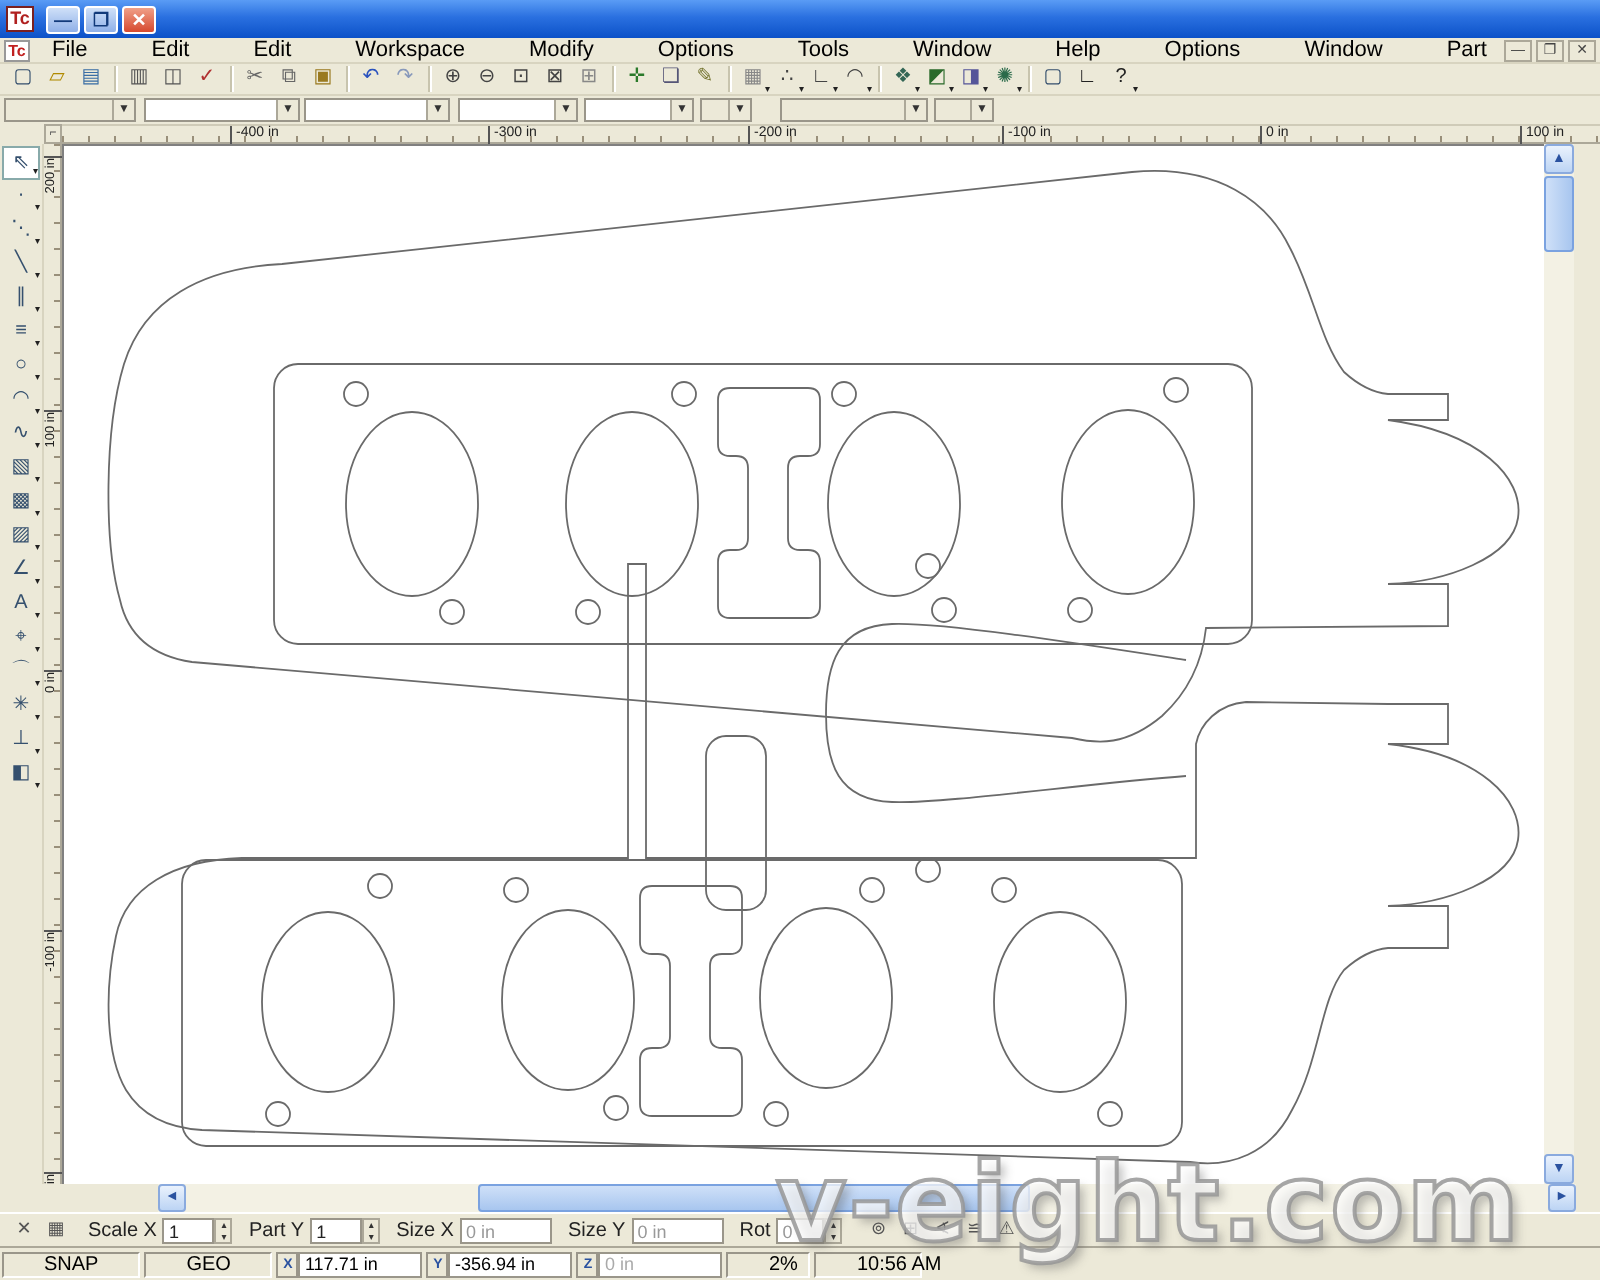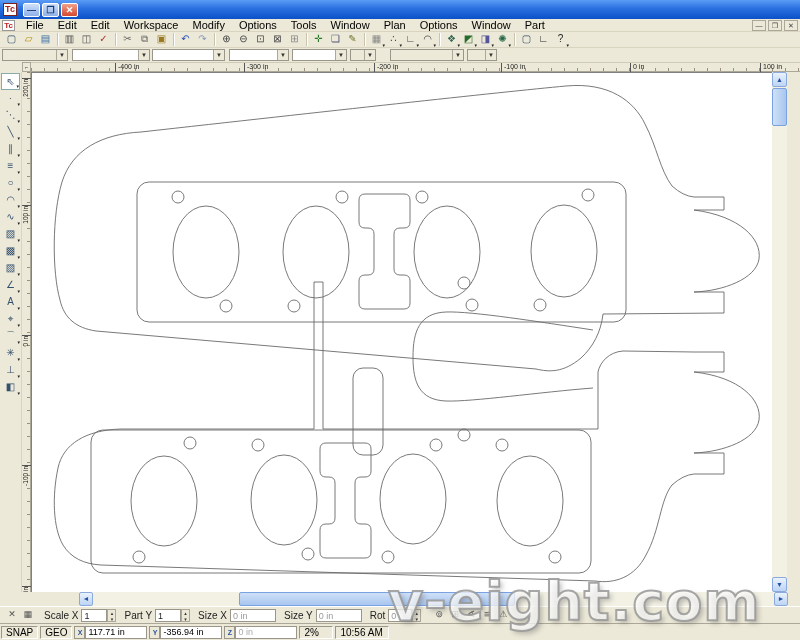--- a/index.html
+++ b/index.html
@@ -102,21 +102,21 @@
     line-height:12px; padding:0 2px; color:#222; }
   .ifield.gray { color:#999; }
   .spin { display:inline-block; width:9px; height:13px; background:#ece9d8; border:1px solid #aca899;
     font-size:5px; line-height:6px; text-align:center; color:#333; vertical-align:top; }
 
   
   #statusbar { position:absolute; left:0; top:623px; width:800px; height:17px; background:#ece9d8;
     border-top:1px solid #aca899; display:flex; align-items:center; font-size:10px; }
   #statusbar .msg { flex:1; height:13px; margin:1px 2px 1px 2px; padding:0 4px; line-height:13px;
     border:1px solid; border-color:#9a968a #fff #fff #9a968a; }
-  .sseg { height:13px; margin:1px 1px; padding:0 4px; line-height:12px;
+  .sseg { height:13px; margin:1px 1px; padding:0 20px; line-height:12px;
     border:1px solid; border-color:#9a968a #fff #fff #9a968a; white-space:nowrap; }
   .coordfield { display:flex; align-items:flex-start; height:13px; margin:1px 1px; }
   .coordfield .cicon { width:11px; height:13px; background:#ece9d8; border:1px solid #9a968a;
     font-size:7px; line-height:11px; text-align:center; color:#2a52a0; font-weight:bold; }
   .coordfield .cval { width:62px; height:13px; background:#fff; border:1px solid #9a968a;
     font-size:9px; line-height:11px; padding:0 2px; }
   .coordfield .cval.gray { color:#aaa; }
 
   
   #watermark { position:absolute; left:388px; top:570px; width:420px; height:70px; z-index:50;
@@ -129,30 +129,30 @@
 
 <div id="titlebar">
   <div class="app-icon">Tc</div>
   <div class="winbtn">—</div>
   <div class="winbtn">❐</div>
   <div class="winbtn close">✕</div>
 </div>
 
 <div id="menubar">
   <div class="mdi-icon">Tc</div>
-  <div id="menu-items" style="display:flex;">
+  <div id="menu-items" style="display:flex;gap:18px;">
       <div class="menu-item">File</div>
       <div class="menu-item">Edit</div>
       <div class="menu-item">Edit</div>
       <div class="menu-item">Workspace</div>
       <div class="menu-item">Modify</div>
       <div class="menu-item">Options</div>
       <div class="menu-item">Tools</div>
       <div class="menu-item">Window</div>
-      <div class="menu-item">Plan</div>
+      <div class="menu-item">Help</div>
       <div class="menu-item">Options</div>
       <div class="menu-item">Window</div>
       <div class="menu-item">Part</div>
     </div>
   <div class="spacer"></div>
   <div class="mdibtn">—</div>
   <div class="mdibtn">❐</div>
   <div class="mdibtn">✕</div>
 </div>
 

